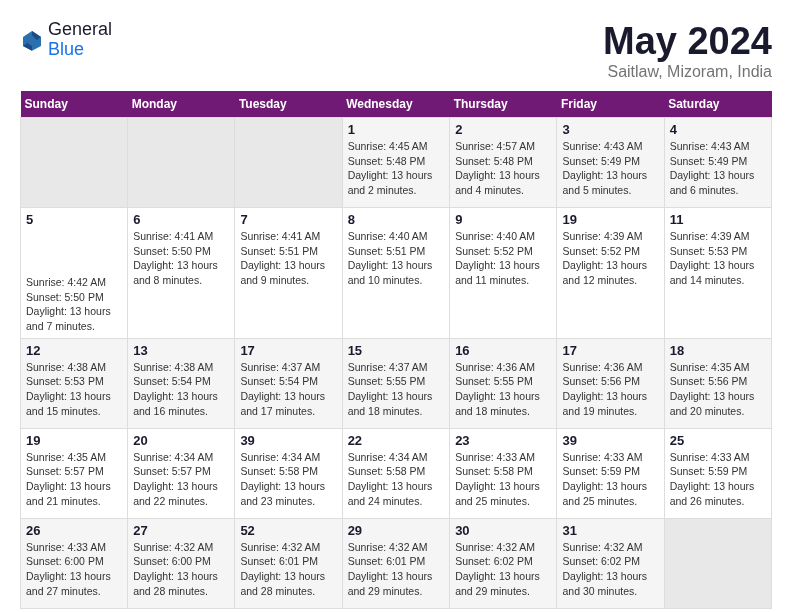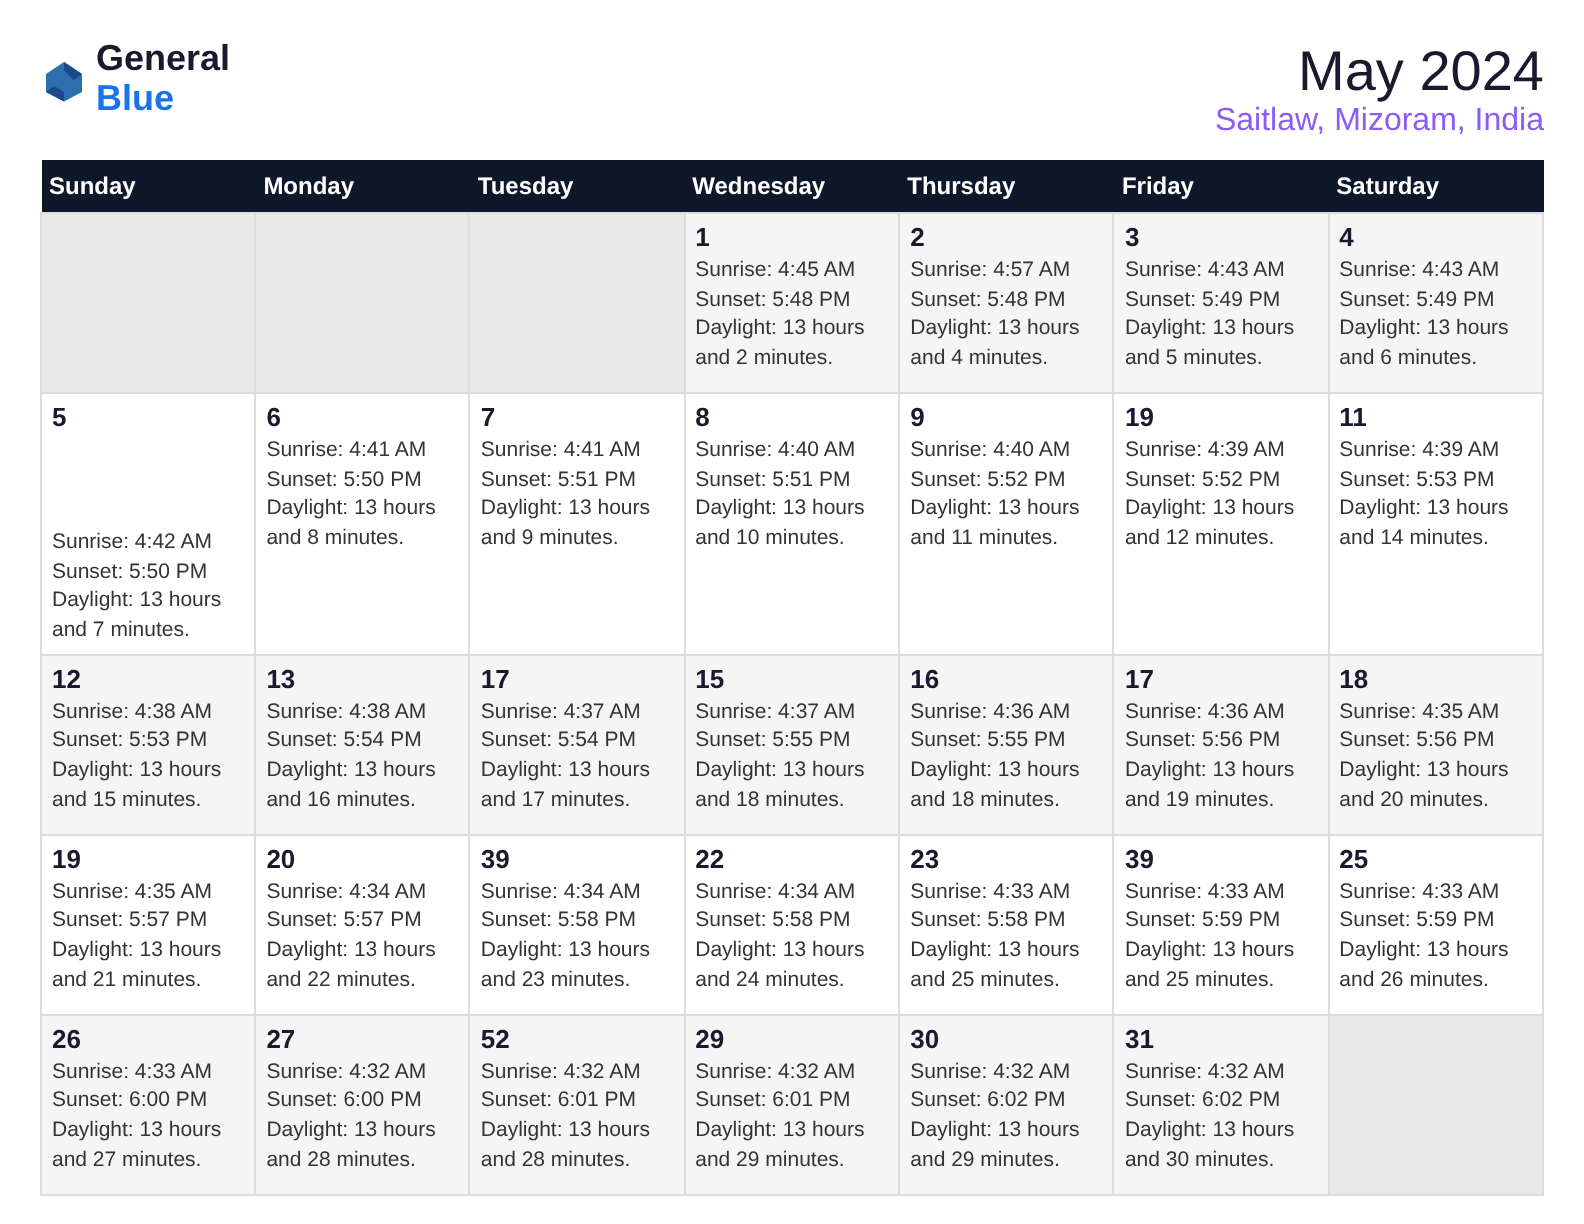--- a/index.html
+++ b/index.html
@@ -16,50 +16,50 @@
       align-items: flex-start;
       margin-bottom: 10px;
     }
     .logo {
       display: flex;
       align-items: center;
       gap: 4px;
     }
     .logo-text {
       font-size: 18px;
-      font-weight: bold;
+      font-weight: normal;
       color: #1a1a2e;
       line-height: 1.1;
     }
     .logo-text span {
       color: #1a73e8;
     }
     .logo-icon {
       width: 24px;
       height: 24px;
     }
     .title-block {
       text-align: right;
     }
     .month-year {
-      font-size: 28px;
-      font-weight: normal;
+      font-size: 38px;
+      font-weight: bold;
       color: #1a1a2e;
     }
     .location {
       font-size: 16px;
-      color: #8b5cf6;
+      color: #737373;
     }
     table {
       width: 100%;
       border-collapse: collapse;
       font-size: 11px;
     }
     thead th {
-      background-color: #0f172a;
+      background-color: #701a75;
       color: #fff;
       padding: 6px 4px;
       text-align: left;
       font-size: 12px;
       font-weight: bold;
     }
     tbody tr {
       vertical-align: top;
     }
     tbody tr:nth-child(odd) {

